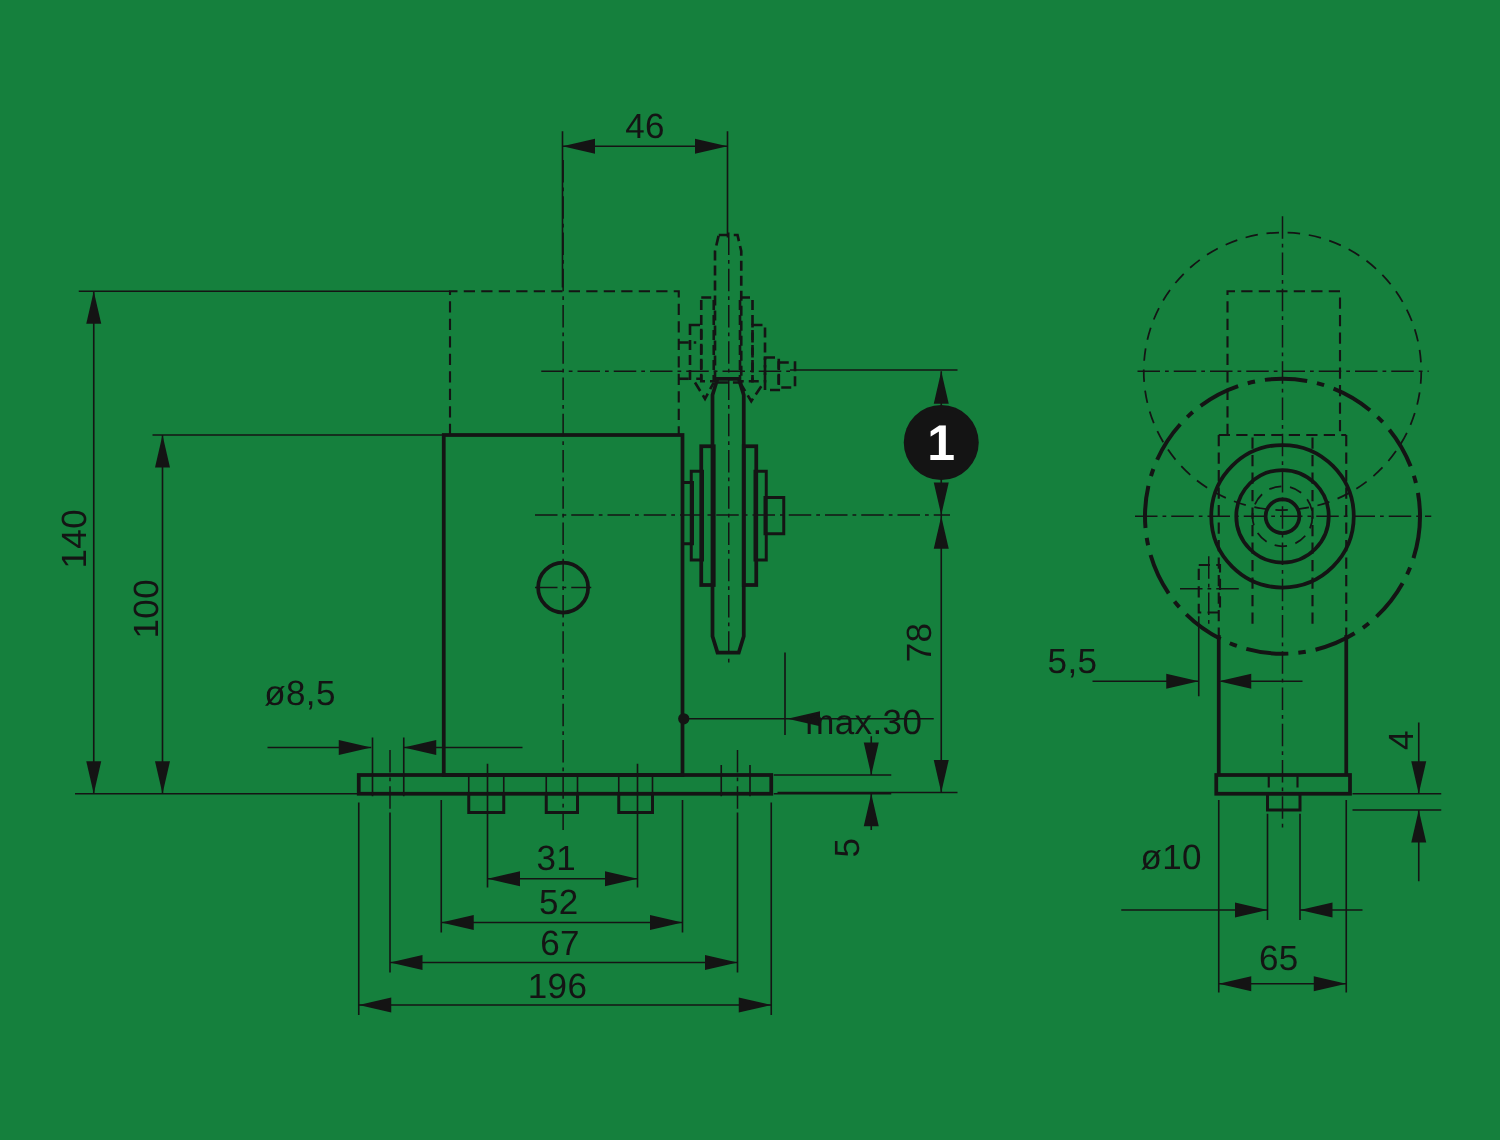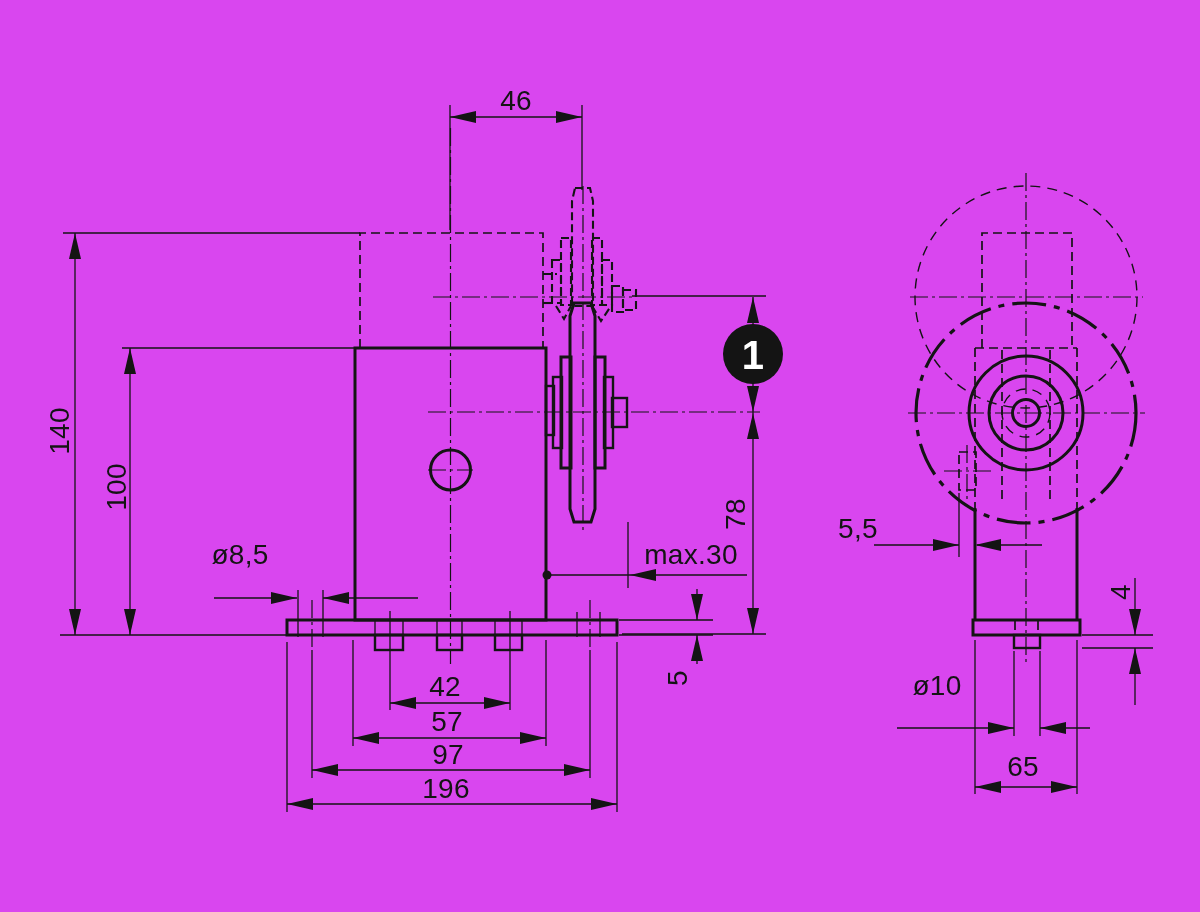--- a/index.html
+++ b/index.html
@@ -1,16 +1,16 @@
 <!DOCTYPE html>
 <html><head>
 <meta charset="utf-8">
 <style>
   html,body{margin:0;padding:0;background:#fff;}
-  #stage{position:relative;width:1200px;height:912px;background:#d946ef;overflow:hidden;
+  #stage{position:relative;width:1200px;height:912px;background:#15803d;overflow:hidden;
          font-family:"Liberation Sans", sans-serif;}
   #stage svg{position:absolute;left:0;top:0;}
   .lbl{position:absolute;transform:translate(-50%,-50%);font-size:28px;color:#141414;
        white-space:nowrap;letter-spacing:0.3px;line-height:1;}
   .lbl.rot{transform:translate(-50%,-50%) rotate(-90deg);}
   .lbl.badge-num{color:#ffffff;font-size:40px;font-weight:bold;}
   
   .s3{stroke:#141414;stroke-width:3;fill:none;}
   .s25{stroke:#141414;stroke-width:2.4;fill:none;}
   .s12{stroke:#141414;stroke-width:1.3;fill:none;}
@@ -186,25 +186,25 @@
       <polygon class="arr" points="975,787 1001,781 1001,793"></polygon>
       <polygon class="arr" points="1077,787 1051,781 1051,793"></polygon>
     </g>
   </g>
 </svg>
 
   <div class="lbl" style="left:516px;top:101px">46</div>
   <div class="lbl rot" style="left:60px;top:431px">140</div>
   <div class="lbl rot" style="left:117px;top:487px">100</div>
   <div class="lbl" style="left:240px;top:555px">ø8,5</div>
-  <div class="lbl" style="left:691px;top:555px">max.30</div>
+  <div class="lbl" style="left:691px;top:578px">max.30</div>
   <div class="lbl rot" style="left:736px;top:514px">78</div>
   <div class="lbl rot" style="left:678px;top:678px">5</div>
-  <div class="lbl" style="left:445px;top:687px">42</div>
-  <div class="lbl" style="left:447px;top:722px">57</div>
-  <div class="lbl" style="left:448px;top:755px">97</div>
+  <div class="lbl" style="left:445px;top:687px">31</div>
+  <div class="lbl" style="left:447px;top:722px">52</div>
+  <div class="lbl" style="left:448px;top:755px">67</div>
   <div class="lbl" style="left:446px;top:789px">196</div>
   <div class="lbl badge-num" style="left:753px;top:355px">1</div>
   <div class="lbl" style="left:858px;top:529px">5,5</div>
   <div class="lbl rot" style="left:1121px;top:592px">4</div>
   <div class="lbl" style="left:937px;top:686px">ø10</div>
   <div class="lbl" style="left:1023px;top:767px">65</div>
 </div>
 
 </body></html>

